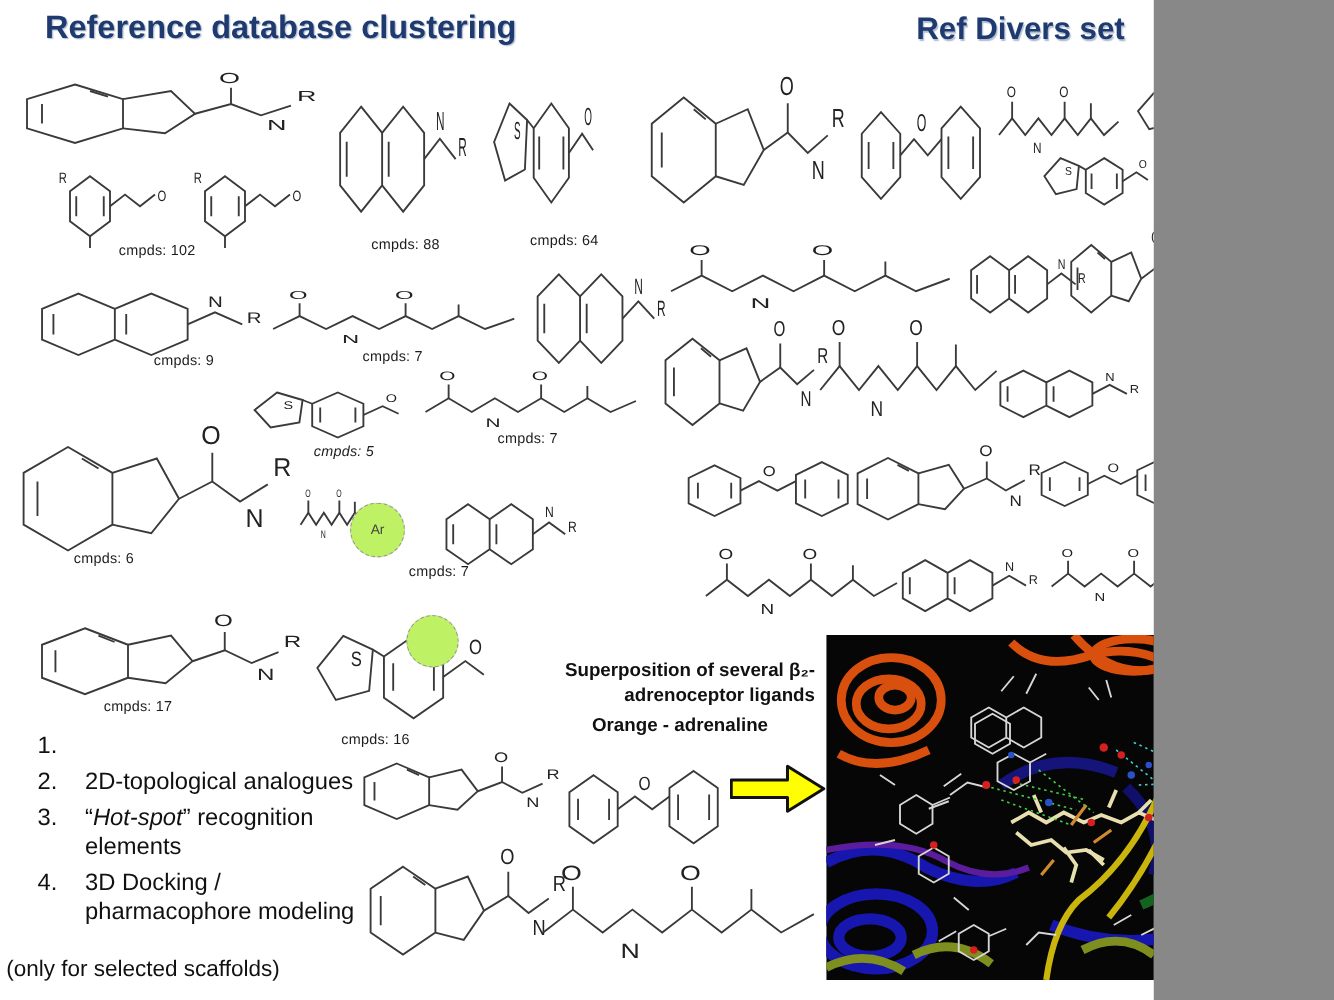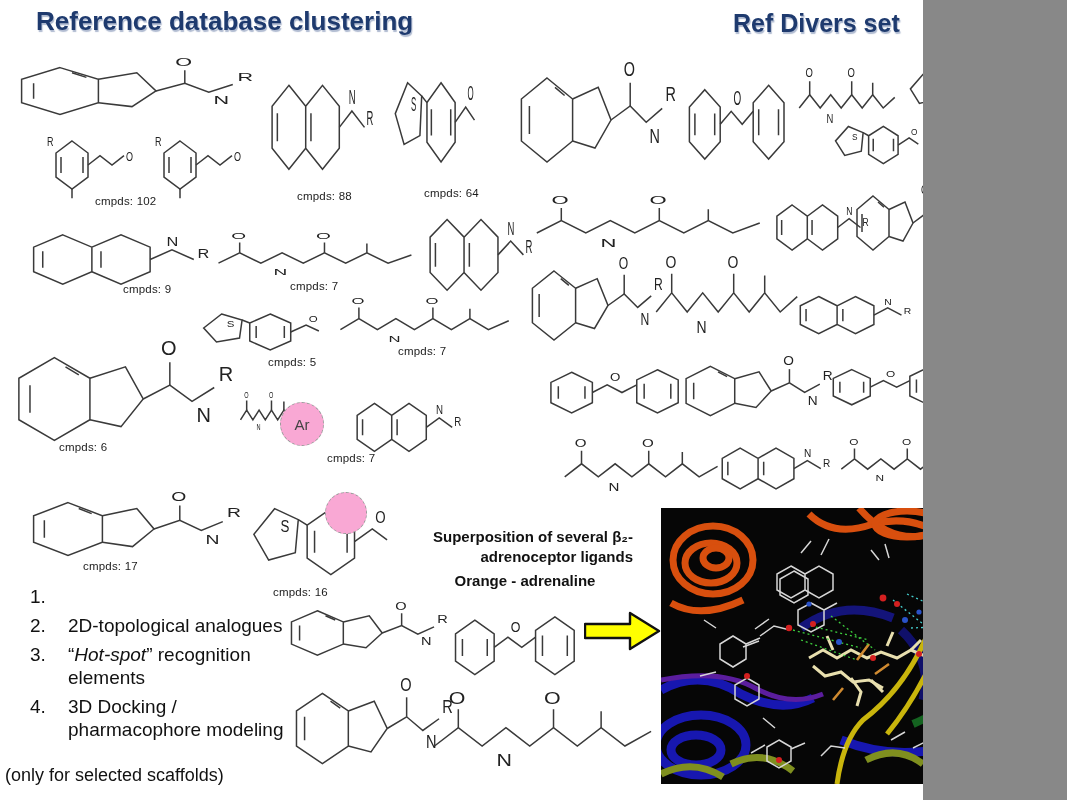--- a/index.html
+++ b/index.html
@@ -10,23 +10,23 @@
   #title-left{left:36px;top:6px;font-size:26px;}
   #title-right{left:733px;top:9px;font-size:25px;}
 
   .mol{position:absolute;}
   #syms{position:absolute;width:0;height:0;overflow:hidden;}
   #syms path{vector-effect:non-scaling-stroke;}
   .cmpds{position:absolute;font-size:11.5px;color:#1c1c1c;white-space:nowrap;letter-spacing:.2px;}
 
   .linker-circle{position:absolute;border:1.6px dashed #9a9a9a;border-radius:50%;
                  display:flex;align-items:center;justify-content:center;
-                 font-size:15px;color:#444;background:#f9a8d4;}
-
-  .caption{position:absolute;left:417px;top:527px;width:216px;font-size:15px;font-weight:600;
+                 font-size:11px;color:#444;background:#bef264;}
+
+  .caption{position:absolute;left:436px;top:527px;width:216px;font-size:15px;font-weight:600;
            color:#111;line-height:1.35;}
   .caption .r{text-align:right;}
   .caption .l{text-align:center;margin-top:3px;}
 
   .library{position:absolute;left:30px;top:585px;width:400px;color:#111;}
   .library h2{margin:0 0 9px 0;font-size:21px;font-weight:700;color:#1e3a6e;}
   .li-row{display:flex;font-size:19px;line-height:23px;margin-bottom:6px;}
   .li-num{width:38px;flex:0 0 38px;}
   .li-text{white-space:pre-line;}
   .li-text i{font-style:italic;}
@@ -223,21 +223,21 @@
         <use href="#m2"></use>
       </svg>
       <svg viewBox="0 0 100 60" preserveAspectRatio="none" class="mol" style="left: 952px; top: 430px; width: 112px; height: 80px;">
         <use href="#m3"></use>
       </svg>
       <div class="cmpds" style="left: 95px; top: 195px;">cmpds: 102</div>
       <div class="cmpds" style="left: 297px; top: 190px;">cmpds: 88</div>
       <div class="cmpds" style="left: 424px; top: 187px;">cmpds: 64</div>
       <div class="cmpds" style="left: 123px; top: 283px;">cmpds: 9</div>
       <div class="cmpds" style="left: 290px; top: 280px;">cmpds: 7</div>
-      <div class="cmpds" style="left: 268px; top: 356px;">cmpds: 5</div>
+      <div class="cmpds" style="left: 251px; top: 356px; font-style: italic;">cmpds: 5</div>
       <div class="cmpds" style="left: 398px; top: 345px;">cmpds: 7</div>
       <div class="cmpds" style="left: 59px; top: 441px;">cmpds: 6</div>
       <div class="cmpds" style="left: 327px; top: 452px;">cmpds: 7</div>
       <div class="cmpds" style="left: 83px; top: 560px;">cmpds: 17</div>
       <div class="cmpds" style="left: 273px; top: 586px;">cmpds: 16</div>
       <div class="linker-circle" style="left: 280px; top: 402px; width: 42px; height: 42px;">Ar</div>
       <div class="linker-circle" style="left: 325px; top: 492px; width: 40px; height: 40px;"></div>
     </div>
 
   <div class="caption">

